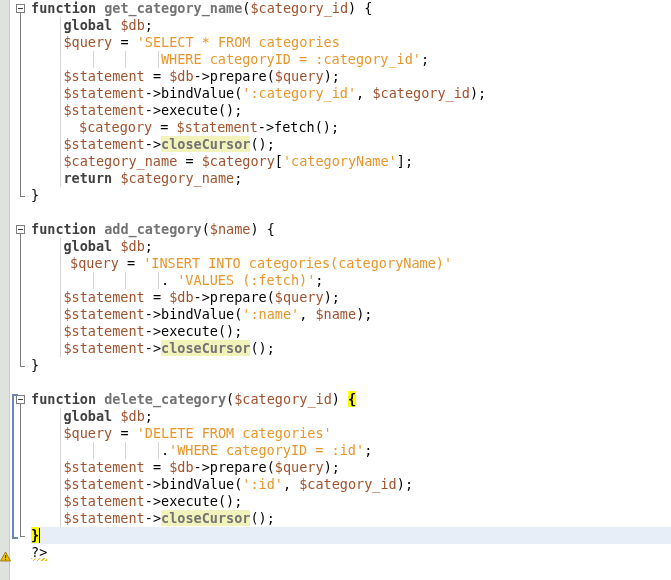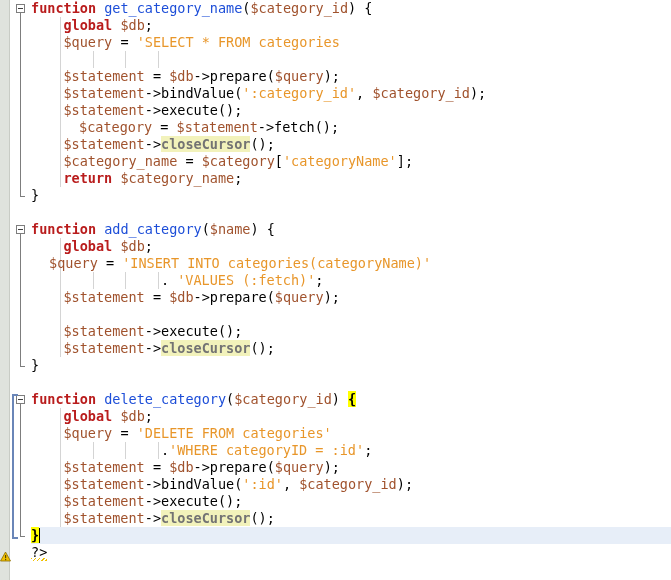--- a/index.html
+++ b/index.html
@@ -102,22 +102,22 @@
     background: #e7eef8;
   }
   
   .indent-guide {
     position: absolute;
     width: 1px;
     background: #d4d4d4;
   }
 
   
-  .kw   { color: #b91c1c; font-weight: bold; }
-  .fnm  { color: #1d4ed8; font-weight: normal; }
+  .kw   { color: #404040; font-weight: bold; }
+  .fnm  { color: #737373; font-weight: bold; }
   .var  { color: #a0522d; }
   .str  { color: #e8962a; }
   .pun  { color: #000000; }
   .mth  { color: #000000; }
   .hl-occ {
     background: #f2f2bb;
     color: #737373;
     font-weight: bold;
   }
   .hl-brace {
@@ -182,34 +182,36 @@
       <div class="indent-guide" style="left: 157.92px; top: 272px; height: 17px;"></div>
       <div class="indent-guide" style="left: 92.96px; top: 442px; height: 17px;"></div>
       <div class="indent-guide" style="left: 125.44px; top: 442px; height: 17px;"></div>
       <div class="indent-guide" style="left: 157.92px; top: 442px; height: 17px;"></div>
     </div>
 
   <div class="code-area" id="code-area">
       <div class="line" style="top: 0px; left: 0px;"><span class="kw">function</span><span class="pun"> </span><span class="fnm">get_category_name</span><span class="pun">(</span><span class="var">$category_id</span><span class="pun">) {</span></div>
       <div class="line" style="top: 17px; left: 32.48px;"><span class="kw">global</span><span class="pun"> </span><span class="var">$db</span><span class="pun">;</span></div>
       <div class="line" style="top: 34px; left: 32.48px;"><span class="var">$query</span><span class="pun"> = </span><span class="str">'SELECT * FROM categories</span></div>
+      <div class="line" style="top: 51px; left: 129.92px;"><span class="str">WHERE categoryID = :category_id'</span><span class="pun">;</span></div>
       <div class="line" style="top: 68px; left: 32.48px;"><span class="var">$statement</span><span class="pun"> = </span><span class="var">$db</span><span class="pun">-&gt;</span><span class="mth">prepare</span><span class="pun">(</span><span class="var">$query</span><span class="pun">);</span></div>
       <div class="line" style="top: 85px; left: 32.48px;"><span class="var">$statement</span><span class="pun">-&gt;</span><span class="mth">bindValue</span><span class="pun">(</span><span class="str">':category_id'</span><span class="pun">, </span><span class="var">$category_id</span><span class="pun">);</span></div>
       <div class="line" style="top: 102px; left: 32.48px;"><span class="var">$statement</span><span class="pun">-&gt;</span><span class="mth">execute</span><span class="pun">();</span></div>
       <div class="line" style="top: 119px; left: 48px;"><span class="var">$category</span><span class="pun"> = </span><span class="var">$statement</span><span class="pun">-&gt;</span><span class="mth">fetch</span><span class="pun">();</span></div>
       <div class="line" style="top: 136px; left: 32.48px;"><span class="var">$statement</span><span class="pun">-&gt;</span><span class="hl-occ">closeCursor</span><span class="pun">();</span></div>
       <div class="line" style="top: 153px; left: 32.48px;"><span class="var">$category_name</span><span class="pun"> = </span><span class="var">$category</span><span class="pun">[</span><span class="str">'categoryName'</span><span class="pun">];</span></div>
       <div class="line" style="top: 170px; left: 32.48px;"><span class="kw">return</span><span class="pun"> </span><span class="var">$category_name</span><span class="pun">;</span></div>
       <div class="line" style="top: 187px; left: 0px;"><span class="pun">}</span></div>
       <div class="line" style="top: 204px; left: 0px;"></div>
       <div class="line" style="top: 221px; left: 0px;"><span class="kw">function</span><span class="pun"> </span><span class="fnm">add_category</span><span class="pun">(</span><span class="var">$name</span><span class="pun">) {</span></div>
       <div class="line" style="top: 238px; left: 32.48px;"><span class="kw">global</span><span class="pun"> </span><span class="var">$db</span><span class="pun">;</span></div>
-      <div class="line" style="top: 255px; left: 18px;"><span class="var">$query</span><span class="pun"> = </span><span class="str">'INSERT INTO categories(categoryName)'</span></div>
+      <div class="line" style="top: 255px; left: 39px;"><span class="var">$query</span><span class="pun"> = </span><span class="str">'INSERT INTO categories(categoryName)'</span></div>
       <div class="line" style="top: 272px; left: 129.92px;"><span class="pun">. </span><span class="str">'VALUES (:fetch)'</span><span class="pun">;</span></div>
       <div class="line" style="top: 289px; left: 32.48px;"><span class="var">$statement</span><span class="pun"> = </span><span class="var">$db</span><span class="pun">-&gt;</span><span class="mth">prepare</span><span class="pun">(</span><span class="var">$query</span><span class="pun">);</span></div>
+      <div class="line" style="top: 306px; left: 32.48px;"><span class="var">$statement</span><span class="pun">-&gt;</span><span class="mth">bindValue</span><span class="pun">(</span><span class="str">':name'</span><span class="pun">, </span><span class="var">$name</span><span class="pun">);</span></div>
       <div class="line" style="top: 323px; left: 32.48px;"><span class="var">$statement</span><span class="pun">-&gt;</span><span class="mth">execute</span><span class="pun">();</span></div>
       <div class="line" style="top: 340px; left: 32.48px;"><span class="var">$statement</span><span class="pun">-&gt;</span><span class="hl-occ">closeCursor</span><span class="pun">();</span></div>
       <div class="line" style="top: 357px; left: 0px;"><span class="pun">}</span></div>
       <div class="line" style="top: 374px; left: 0px;"></div>
       <div class="line" style="top: 391px; left: 0px;"><span class="kw">function</span><span class="pun"> </span><span class="fnm">delete_category</span><span class="pun">(</span><span class="var">$category_id</span><span class="pun">) </span><span class="hl-brace">{</span></div>
       <div class="line" style="top: 408px; left: 32.48px;"><span class="kw">global</span><span class="pun"> </span><span class="var">$db</span><span class="pun">;</span></div>
       <div class="line" style="top: 425px; left: 32.48px;"><span class="var">$query</span><span class="pun"> = </span><span class="str">'DELETE FROM categories'</span></div>
       <div class="line" style="top: 442px; left: 129.92px;"><span class="pun">.</span><span class="str">'WHERE categoryID = :id'</span><span class="pun">;</span></div>
       <div class="line" style="top: 459px; left: 32.48px;"><span class="var">$statement</span><span class="pun"> = </span><span class="var">$db</span><span class="pun">-&gt;</span><span class="mth">prepare</span><span class="pun">(</span><span class="var">$query</span><span class="pun">);</span></div>
       <div class="line" style="top: 476px; left: 32.48px;"><span class="var">$statement</span><span class="pun">-&gt;</span><span class="mth">bindValue</span><span class="pun">(</span><span class="str">':id'</span><span class="pun">, </span><span class="var">$category_id</span><span class="pun">);</span></div>

